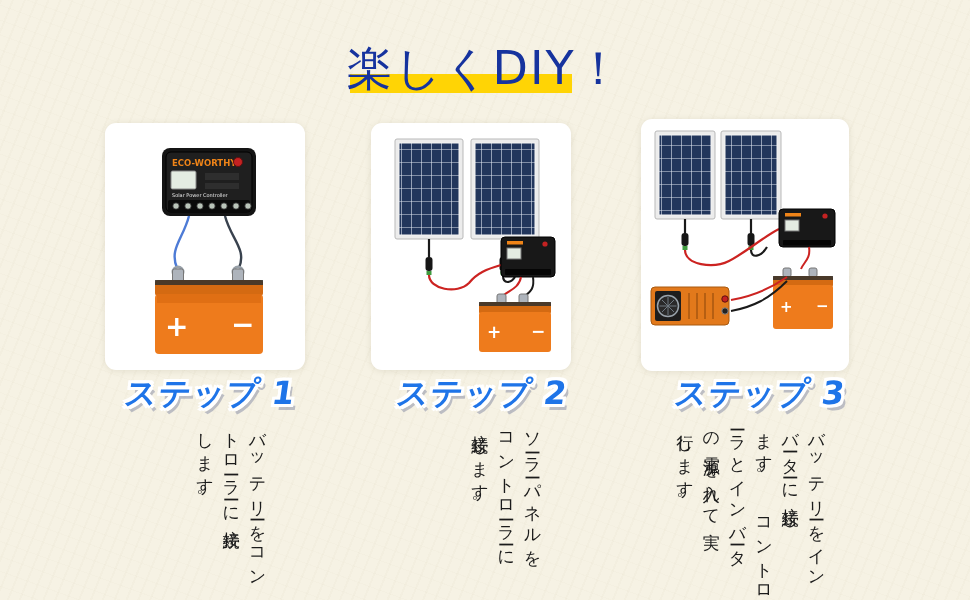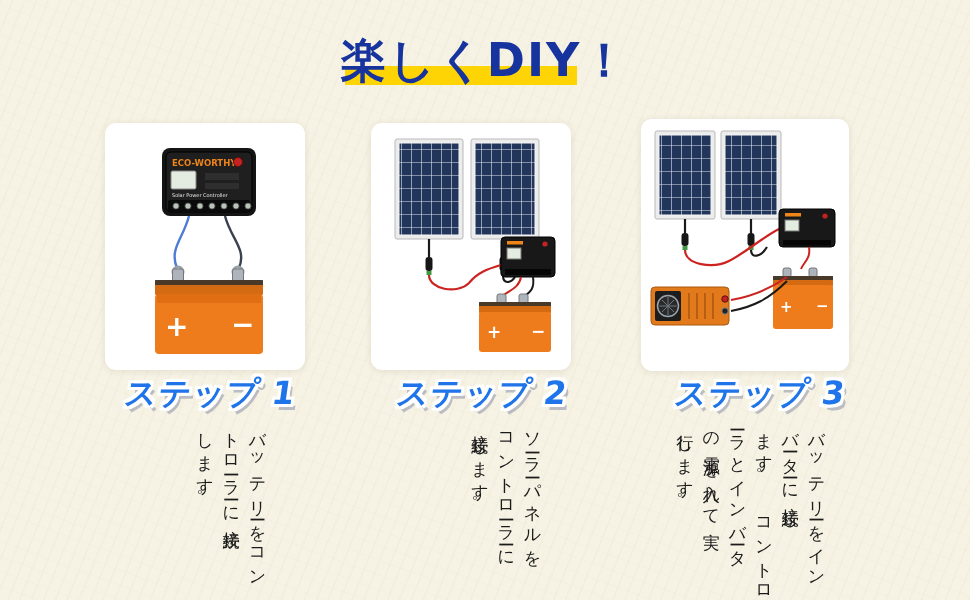--- a/index.html
+++ b/index.html
@@ -6,22 +6,22 @@
   .canvas{
     position:relative;width:970px;height:600px;overflow:hidden;
     background:#f6f2e4;
     background-image:
       repeating-linear-gradient(112deg, rgba(205,195,165,.07) 0 2px, transparent 2px 11px),
       repeating-linear-gradient(200deg, rgba(205,195,165,.05) 0 1px, transparent 1px 14px);
     font-family:"DejaVu Sans","Liberation Sans",sans-serif;
   }
   
   .title-wrap{position:absolute;top:32px;left:0;width:100%;text-align:center;}
-  .title{position:relative;display:inline-block;margin:4px;font-size:46px;line-height:1.05;
-         font-weight:700;color:#16339e;letter-spacing:2px;}
+  .title{position:relative;display:inline-block;margin:12px;font-size:46px;line-height:1.05;
+         font-weight:400;color:#16339e;letter-spacing:2px;}
   .title .bar{position:absolute;left:4px;right:52px;bottom:-1px;height:19px;
               background:#ffd405;z-index:0;}
   .title .txt{position:relative;z-index:1;}
   
   .card{position:absolute;width:200px;height:247px;background:#ffffff;border-radius:11px;
         box-shadow:0 1px 6px rgba(100,88,50,.12);}
   .card.c1{left:105px;top:123px;}
   .card.c2{left:371px;top:123px;}
   .card.c3{left:641px;top:119px;width:208px;height:252px;}
   .card svg{display:block;width:100%;height:100%;}

